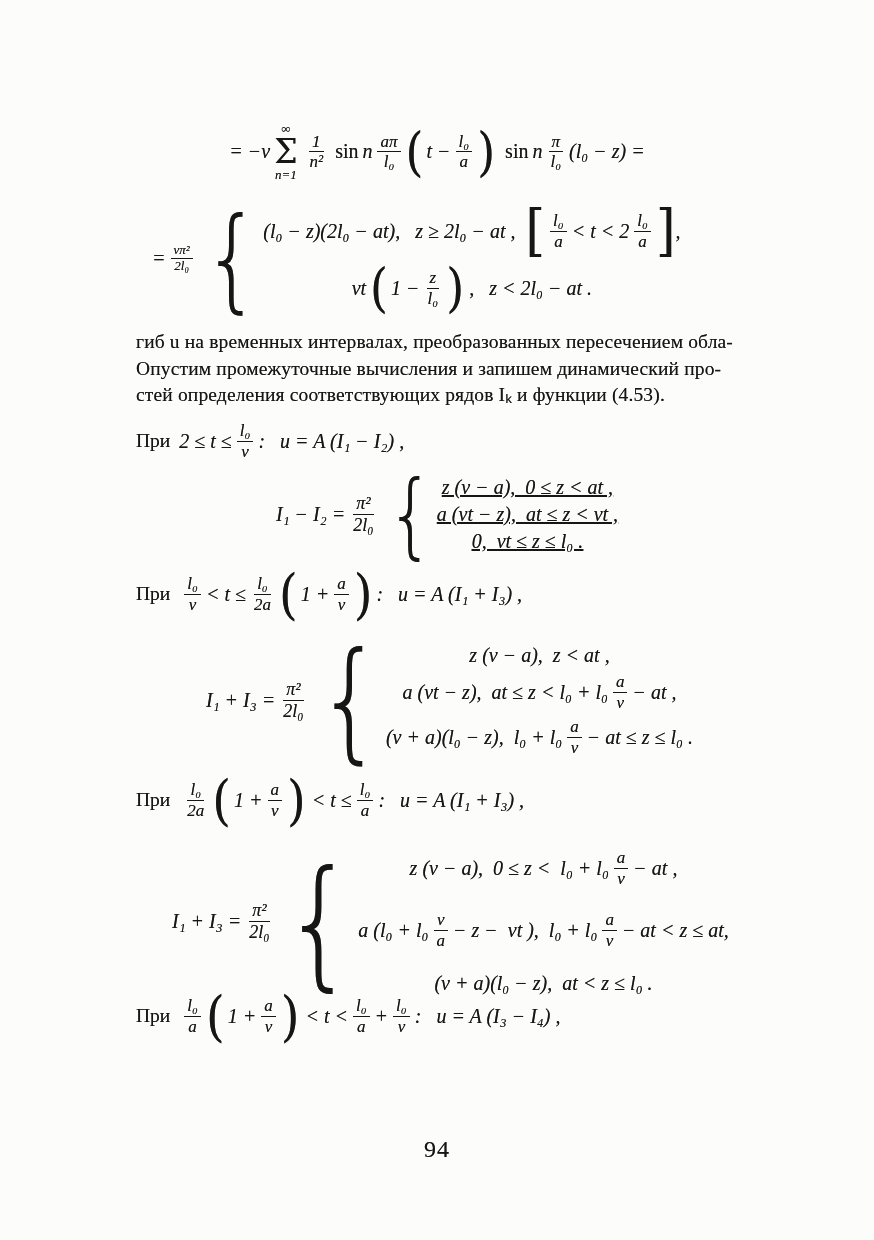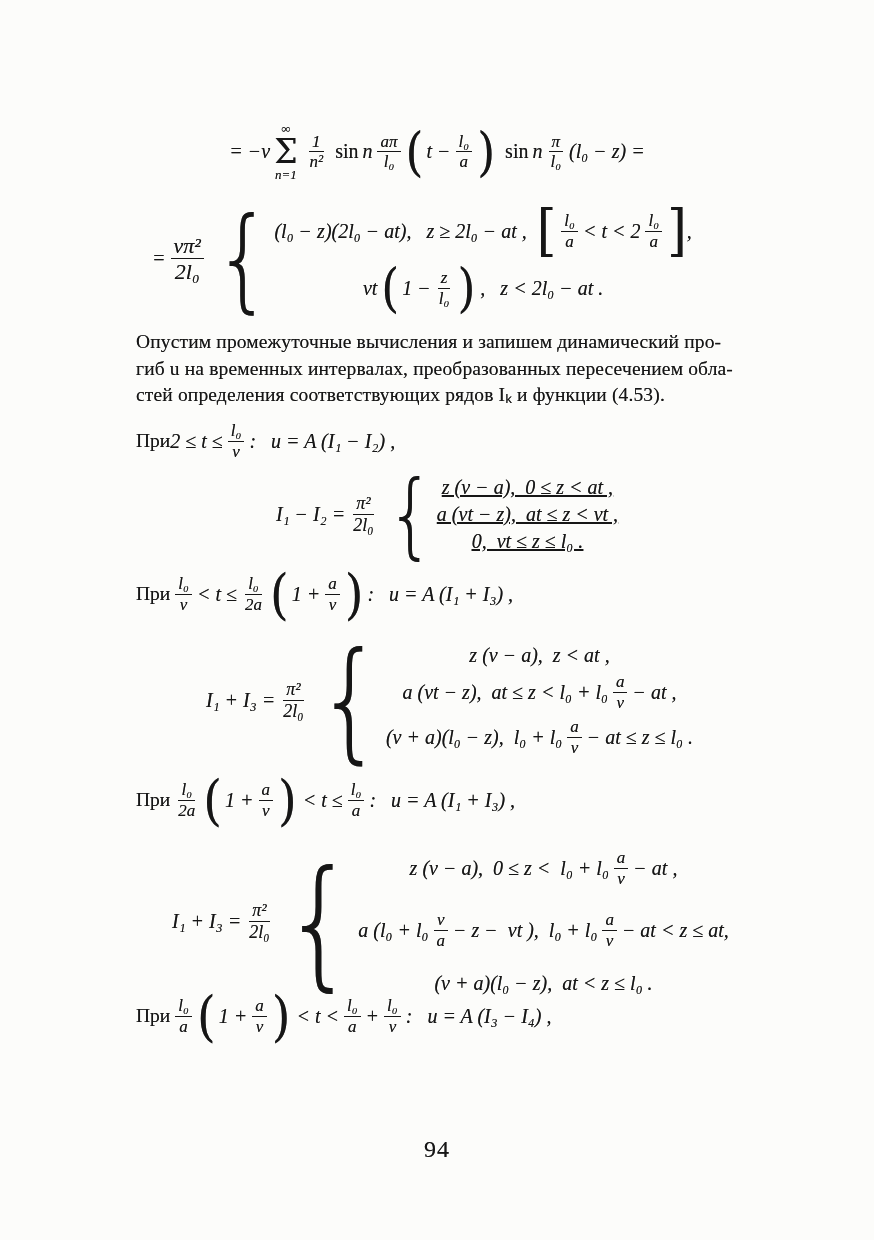--- a/index.html
+++ b/index.html
@@ -23,21 +23,21 @@
   .sum .lim { font-size:13px; line-height:1.1; }
   .sum .sym { font-size:33px; line-height:0.95; font-style:normal; font-family:"DejaVu Serif", serif; }
   .brace { font-family:"DejaVu Sans", sans-serif; font-weight:300; line-height:1;
            display:inline-block; transform:scaleY(1.22); transform-origin:center;
            font-style:normal; margin:0 2px 0 5px; }
   .bigp { font-weight:300; line-height:1; display:inline-block; transform:scaleY(1.12);
           transform-origin:center; font-style:normal; font-family:"DejaVu Serif", serif; }
   .rows { display:flex; flex-direction:column; align-items:center; }
   .rows .mrow { font-size:20px; }
   .para-line { white-space:pre; font-size:19.5px; line-height:26.5px; letter-spacing:0.15px; }
-  .pri { font-style:normal; }
+  .pri { font-style:normal; margin-right:9px; }
   .pagenum { font-style:normal; font-size:24px; text-align:center; width:100%; letter-spacing:1px; }
 </style>
 </head>
 <body>
 
 <div class="page">
 
   <div class="abs mrow" style="top:122px; left:0; width:874px; justify-content:center;">
     <span class="tok" data-bind="eq1.prefix">= −ν</span>
     <span class="sum">
@@ -66,21 +66,21 @@
     <span class="tok" data-bind="eq1.n2">n</span>
     <span class="frac">
       <span class="num" data-bind="eq1.f4.num">π</span>
       <span class="den" data-bind="eq1.f4.den">l₀</span>
     </span>
     <span class="tok" data-bind="eq1.suffix">(l₀ − z) =</span>
   </div>
 
   <div class="abs mrow" style="top:206px; left:152px;">
     <span class="tok" data-bind="eq2.eq">=</span>
-    <span class="frac coef" style="font-size:22px;">
+    <span class="frac coef" style="font-size:13px;">
       <span class="num" data-bind="eq2.coef.num">νπ²</span>
       <span class="den" data-bind="eq2.coef.den">2l₀</span>
     </span>
     <span class="brace" data-bind="sym.lbrace" style="font-size:92px;">{</span>
     <span class="rows" style="gap:9px;">
       <span class="mrow">
         <span class="tok" data-bind="eq2.line1.main">(l₀ − z)(2l₀ − at),   z ≥ 2l₀ − at ,</span>
         <span class="bigp" data-bind="sym.lbracket" style="font-size:50px; margin-left:10px;">[</span>
         <span class="frac">
           <span class="num" data-bind="eq2.line1.bf1.num">l₀</span>
@@ -102,22 +102,22 @@
           <span class="num" data-bind="eq2.line2.f.num">z</span>
           <span class="den" data-bind="eq2.line2.f.den">l₀</span>
         </span>
         <span class="bigp" data-bind="sym.rparen" style="font-size:46px;">)</span>
         <span class="tok" data-bind="eq2.line2.after"> ,   z &lt; 2l₀ − at .</span>
       </span>
     </span>
   </div>
 
   <div class="abs" style="top:329px; left:136px; width:648px;">
+    <div class="para-line" data-bind="paragraph.line2">гиб u на временных интервалах, преобразованных пересечением обла-</div>
     <div class="para-line" data-bind="paragraph.line1">Опустим промежуточные вычисления и запишем динамический про-</div>
-    <div class="para-line" data-bind="paragraph.line2">гиб u на временных интервалах, преобразованных пересечением обла-</div>
     <div class="para-line" data-bind="paragraph.line3">стей определения соответствующих рядов Iₖ и функции (4.53).</div>
   </div>
 
   <div class="abs mrow" style="top:421px; left:136px;">
     <span class="pri" data-bind="cond1.pri" style="font-size:19.5px;">При</span>
     <span class="tok" data-bind="cond1.pre">2 ≤ t ≤</span>
     <span class="frac">
       <span class="num" data-bind="cond1.f1.num">l₀</span>
       <span class="den" data-bind="cond1.f1.den">ν</span>
     </span>

